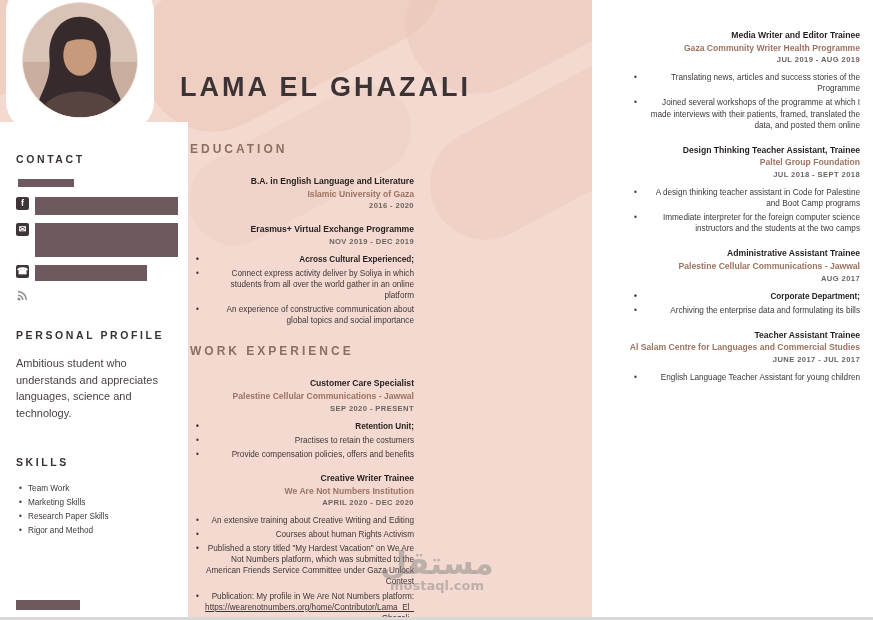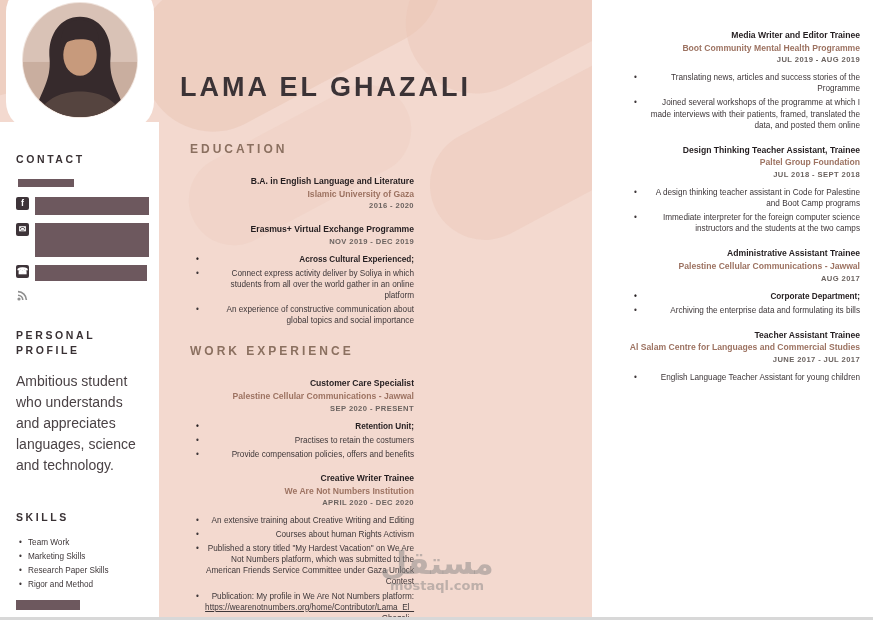--- a/index.html
+++ b/index.html
@@ -19,31 +19,31 @@
   .bottom-edge { position:absolute; left:0; bottom:0; width:100%; height:3px; background:#d8d8d8; z-index:9; }
 
   
   .photo-wrap { position:absolute; left:6px; top:-16px; width:148px; height:146px; background:#ffffff; border-radius:28px; z-index:2; }
   .avatar { position:absolute; left:15px; top:17px; width:118px; height:118px; }
 
   
   .name { position:absolute; left:180px; top:72px; z-index:3; font-size:27px; font-weight:700; letter-spacing:3px; color:#3b3336; white-space:nowrap; }
 
   
-  .sidebar { position:absolute; left:0; top:122px; width:159px; height:498px; background:#ffffff; padding:30px 10px 12px 16px; z-index:2; }
+  .sidebar { position:absolute; left:0; top:122px; width:188px; height:498px; background:#ffffff; padding:30px 10px 12px 16px; z-index:2; }
   .side-h { font-size:10.5px; font-weight:700; letter-spacing:2.6px; color:#393134; line-height:1.45; }
   .mt-profile { margin-top:26px; }
   .mt-skills { margin-top:34px; }
   .minibar { width:56px; height:8px; background:#6d585e; margin:12px 0 10px 2px; }
   .crow { display:flex; align-items:flex-start; gap:6px; margin-bottom:8px; }
   .cicon { width:13px; height:13px; flex:0 0 13px; background:#3e3439; color:#fff; font-size:9px; line-height:13px; text-align:center; border-radius:2px; font-weight:700; }
   .cicon.plain { background:transparent; }
   .bar { background:#6d585e; flex:1; }
   .h18 { height:18px; } .h34 { height:34px; } .h16 { height:16px; max-width:112px; }
-  .profile-text { font-size:14px; color:#4a4245; line-height:1.5; margin-top:12px; }
+  .profile-text { font-size:11px; color:#4a4245; line-height:1.5; margin-top:12px; }
   .skills-list { list-style:none; margin-top:12px; padding-left:3px; }
   .skills-list li { position:relative; font-size:8.2px; line-height:1.35; color:#3e3739; padding-left:9px; margin-bottom:3px; }
   .skills-list li::before { content:"\2022"; position:absolute; left:0; }
   .bottombar { position:absolute; left:16px; bottom:10px; width:64px; height:10px; background:#6d585e; }
 
   
   .mid { position:absolute; left:190px; top:142px; width:224px; z-index:3; }
   .right-col { position:absolute; left:628px; top:30px; width:232px; z-index:3; }
   .sec-h { font-size:12px; font-weight:700; letter-spacing:3px; color:#8b7060; margin-bottom:20px; }
   .sec-h.work { margin-top:18px; }
@@ -182,21 +182,21 @@
           <a class="pub-link" href="#">https://wearenotnumbers.org/home/Contributor/Lama_El_Ghazali_</a>
         </li>
       </ul>
     </div>
   </main>
 
   <section class="right-col">
 
     <div class="entry">
       <div class="role">Media Writer and Editor Trainee</div>
-      <div class="org">Boot Community Mental Health Programme</div>
+      <div class="org">Gaza Community Writer Health Programme</div>
       <div class="dates">JUL 2019 - AUG 2019</div>
       <ul class="bullets">
         <li>Translating news, articles and success stories of the Programme</li>
         <li>Joined several workshops of the programme at which I made interviews with their patients, framed, translated the data, and posted them online</li>
       </ul>
     </div>
 
     <div class="entry">
       <div class="role">Design Thinking Teacher Assistant, Trainee</div>
       <div class="org">Paltel Group Foundation</div>

